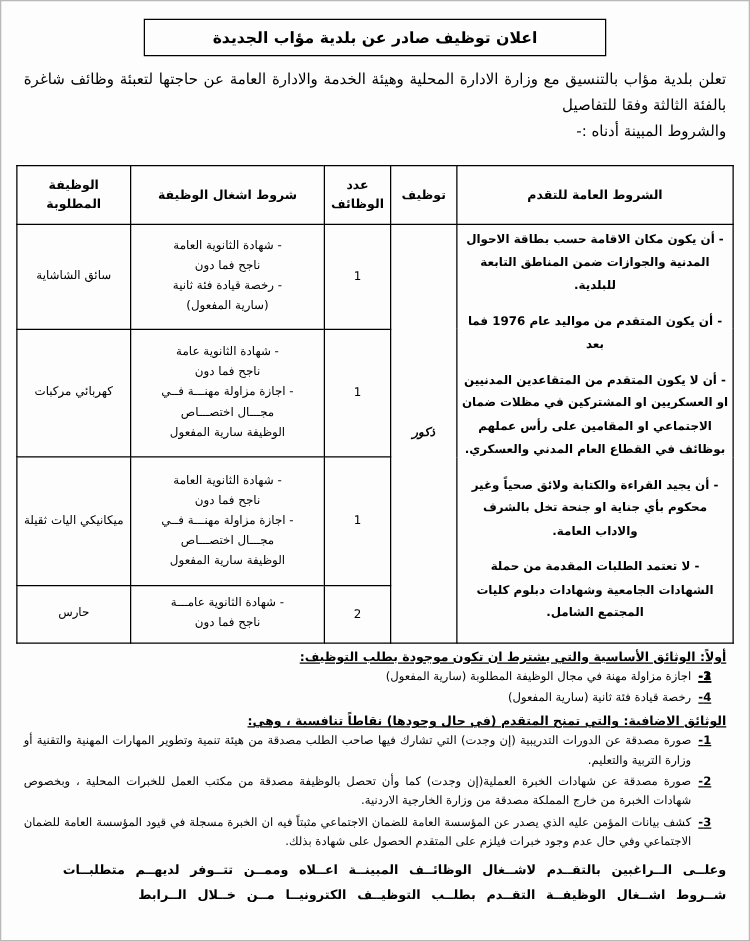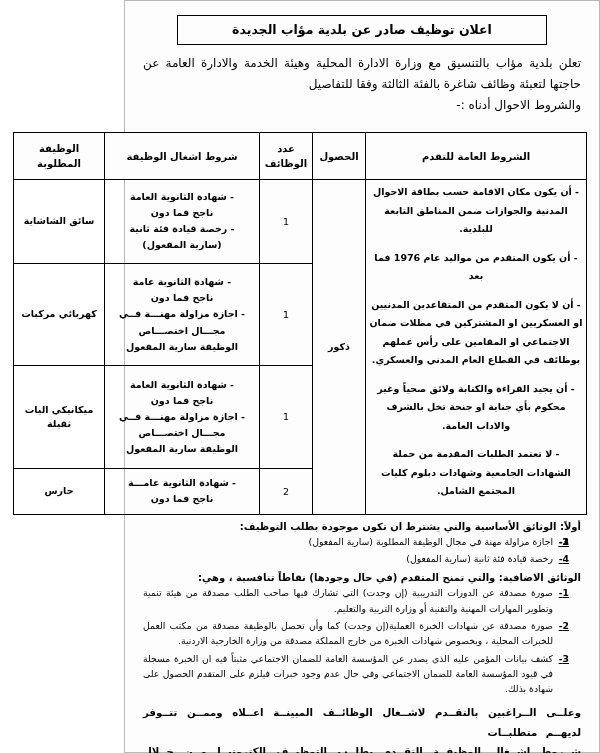--- a/index.html
+++ b/index.html
@@ -9,21 +9,21 @@
   body {
     width: 600px;
     height: 753px;
     background: #ffffff;
     font-family: "DejaVu Sans", "Liberation Sans", sans-serif;
     color: #000000;
     overflow: hidden;
   }
   .page {
     position: relative;
-    width: 476px;
+    width: 600px;
     height: 753px;
     box-sizing: border-box;
     border: 1px solid #b9b9b9;
     background: #fdfdfd;
     padding: 8px 12px 4px 12px;
   }
 
   
   .title-box {
     margin: 6px auto 8px auto;
@@ -91,39 +91,40 @@
     text-align: center;
   }
   td.req-cell {
     text-align: center;
     line-height: 1.7;
     font-size: 9.5px;
     padding: 6px 4px;
   }
   td.req-cell div {
     white-space: nowrap;
-    font-weight: bold;
   }
   td.job-cell {
-    font-weight: bold;
+    font-weight: normal;
     font-size: 10px;
     line-height: 1.5;
   }
   td.num-cell {
     font-size: 11px;
   }
   td.sex-cell {
     font-weight: bold;
     font-size: 10.5px;
+    font-style: italic;
   }
 
   
   .sec-head {
     font-size: 10px;
     font-weight: bold;
+    text-decoration: underline;
     margin: 6px 6px 2px 6px;
     text-align: right;
   }
   ol.numlist {
     margin: 0 18px 4px 6px;
     padding: 0;
     list-style: none;
     font-size: 9.3px;
     line-height: 1.65;
     text-align: justify;
@@ -159,28 +160,28 @@
 </style>
 </head>
 <body>
 
 <div class="page">
 
   <div class="title-box">اعلان توظيف صادر عن بلدية مؤاب الجديدة</div>
 
   <div class="intro">
     <span class="ln">تعلن بلدية مؤاب بالتنسيق مع وزارة الادارة المحلية وهيئة الخدمة والادارة العامة عن حاجتها لتعبئة وظائف شاغرة بالفئة الثالثة وفقا للتفاصيل</span>
-    <span class="ln">والشروط الاحوال أدناه :-</span>
+    <span class="ln">والشروط المبينة أدناه :-</span>
   </div>
 
   <table class="jobs">
     <thead>
       <tr>
         <th class="col-cond">الشروط العامة للتقدم</th>
-        <th class="col-sex">الحصول</th>
+        <th class="col-sex">توظيف</th>
         <th class="col-num">عدد الوظائف</th>
         <th class="col-req">شروط اشغال الوظيفة</th>
         <th class="col-job">الوظيفة المطلوبة</th>
       </tr>
     </thead>
     <tbody>
       <tr>
         <td class="cond-cell" rowspan="4">
           <div class="c-item">- أن يكون مكان الاقامة حسب بطاقة الاحوال المدنية والجوازات  ضمن المناطق التابعة للبلدية.</div>
           <div class="c-item">- أن يكون المتقدم من مواليد عام 1976 فما بعد</div>

